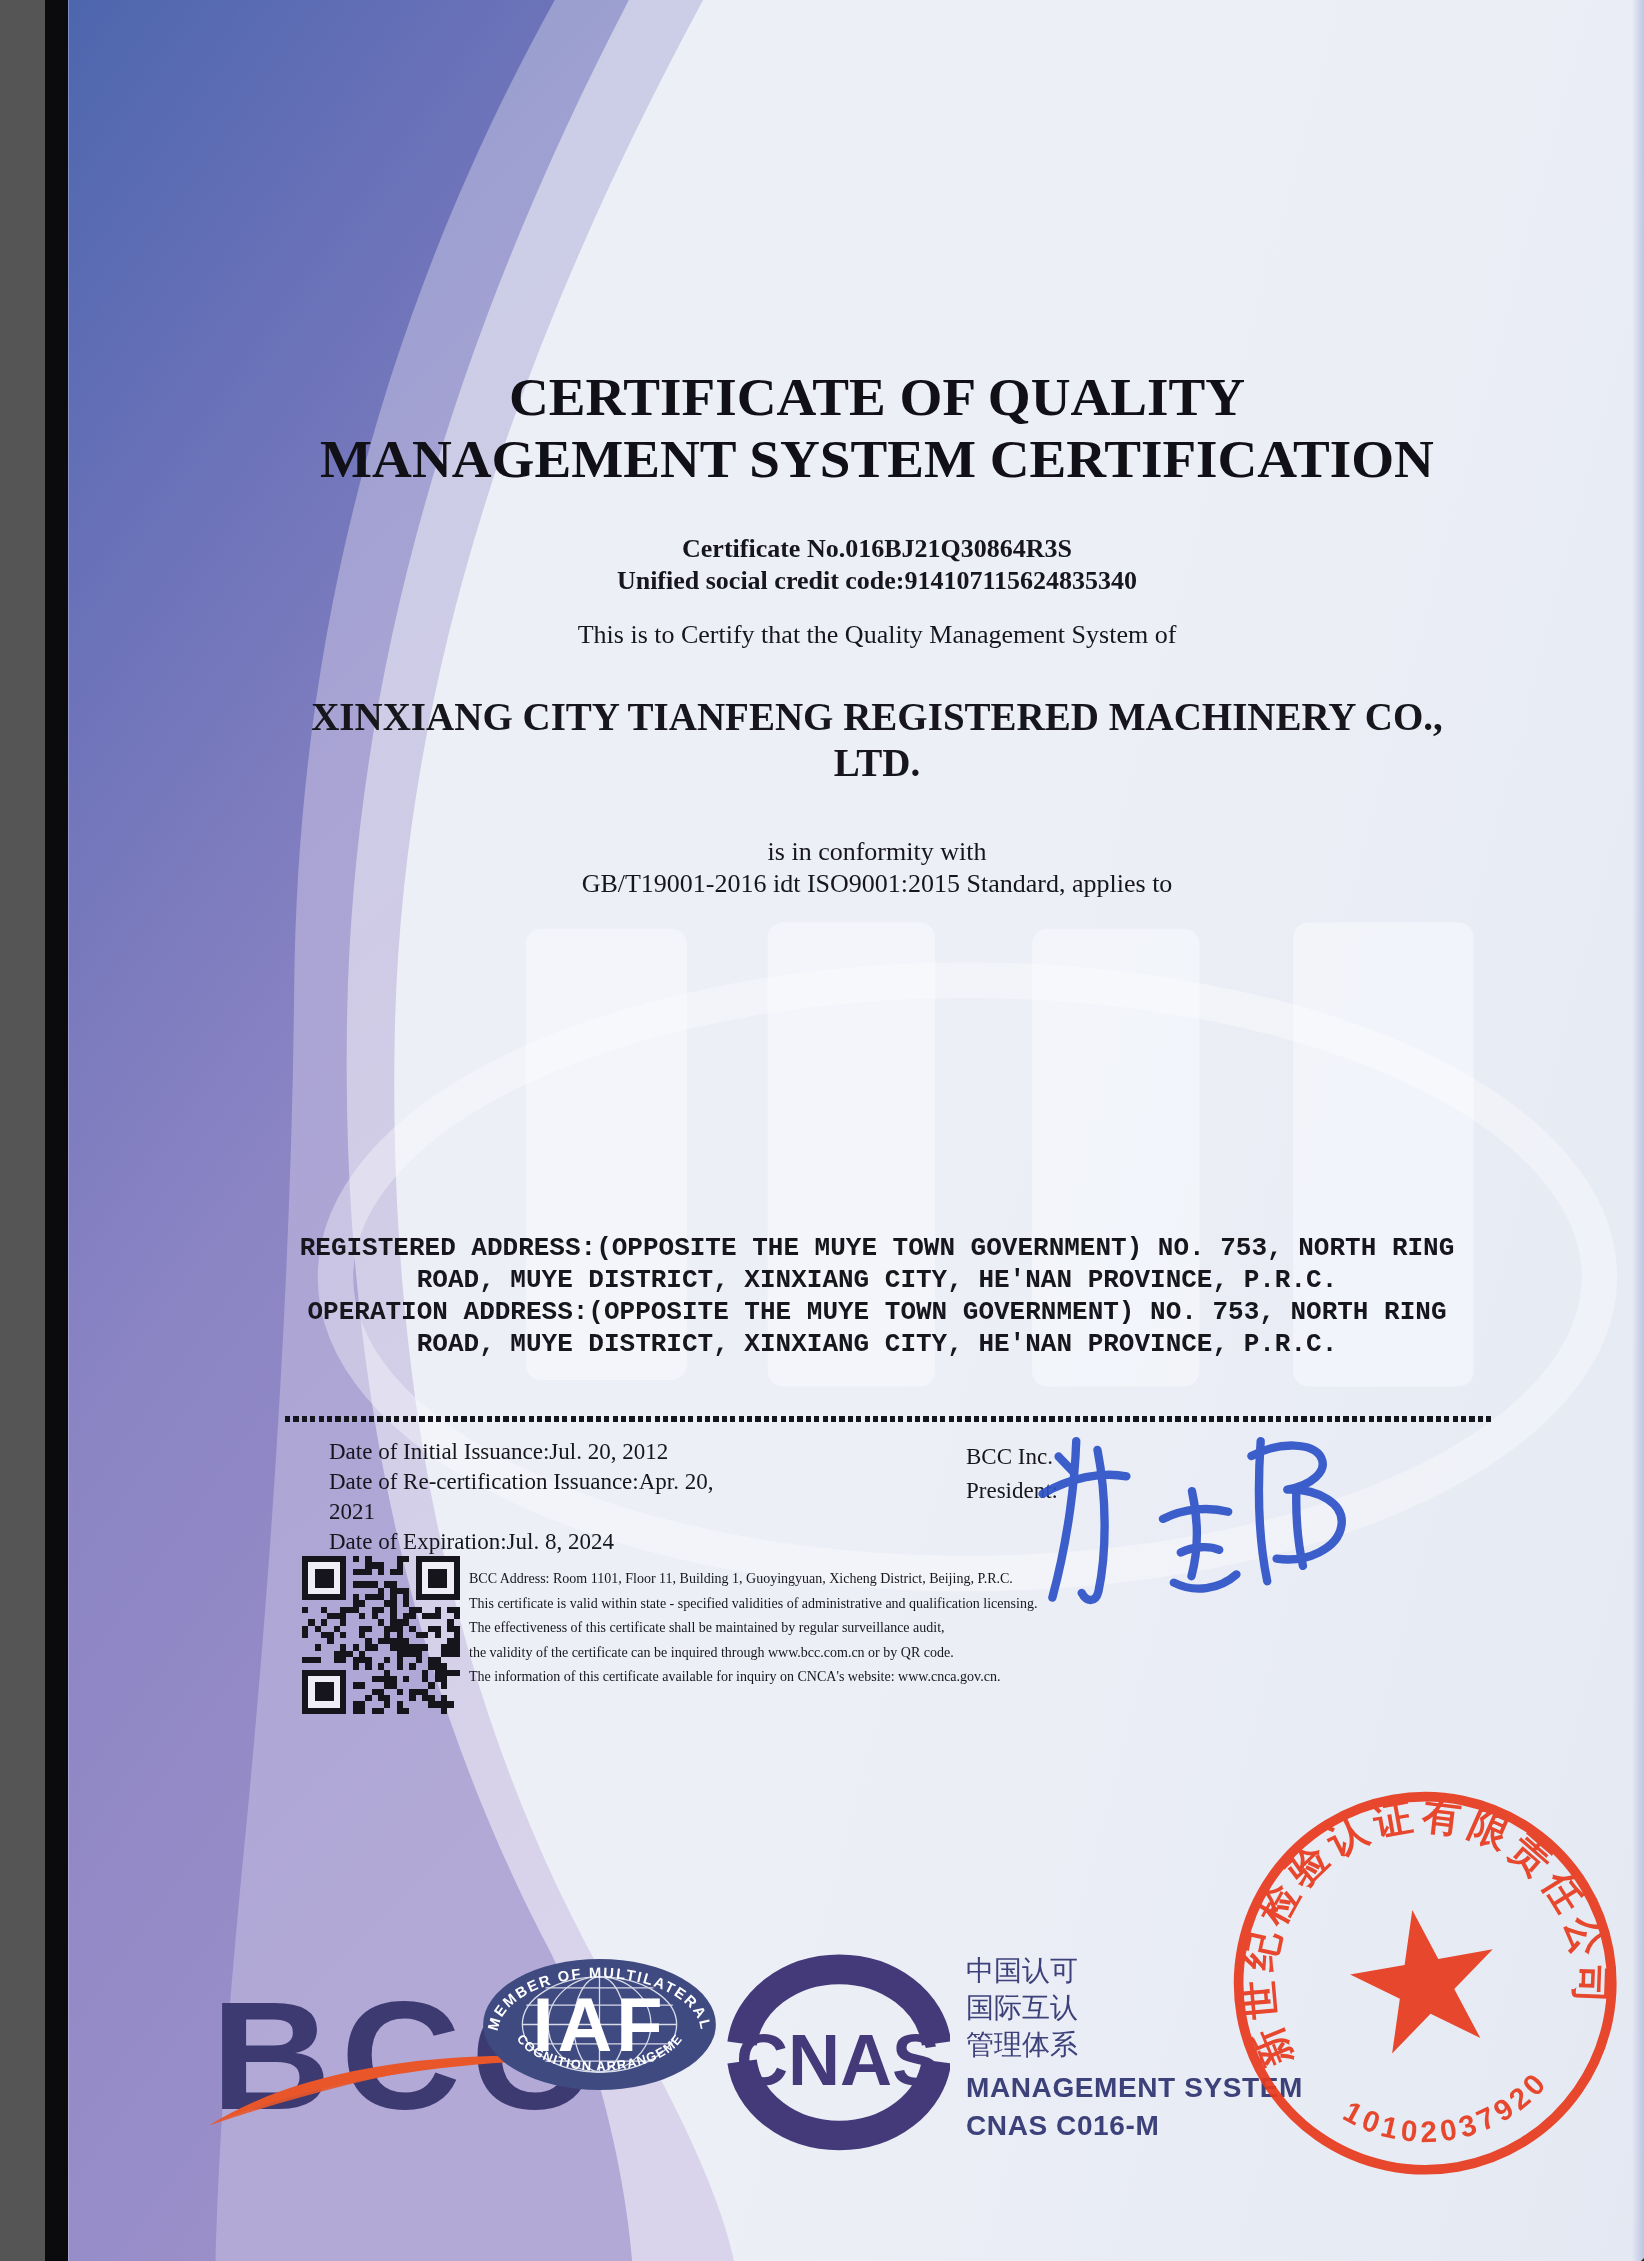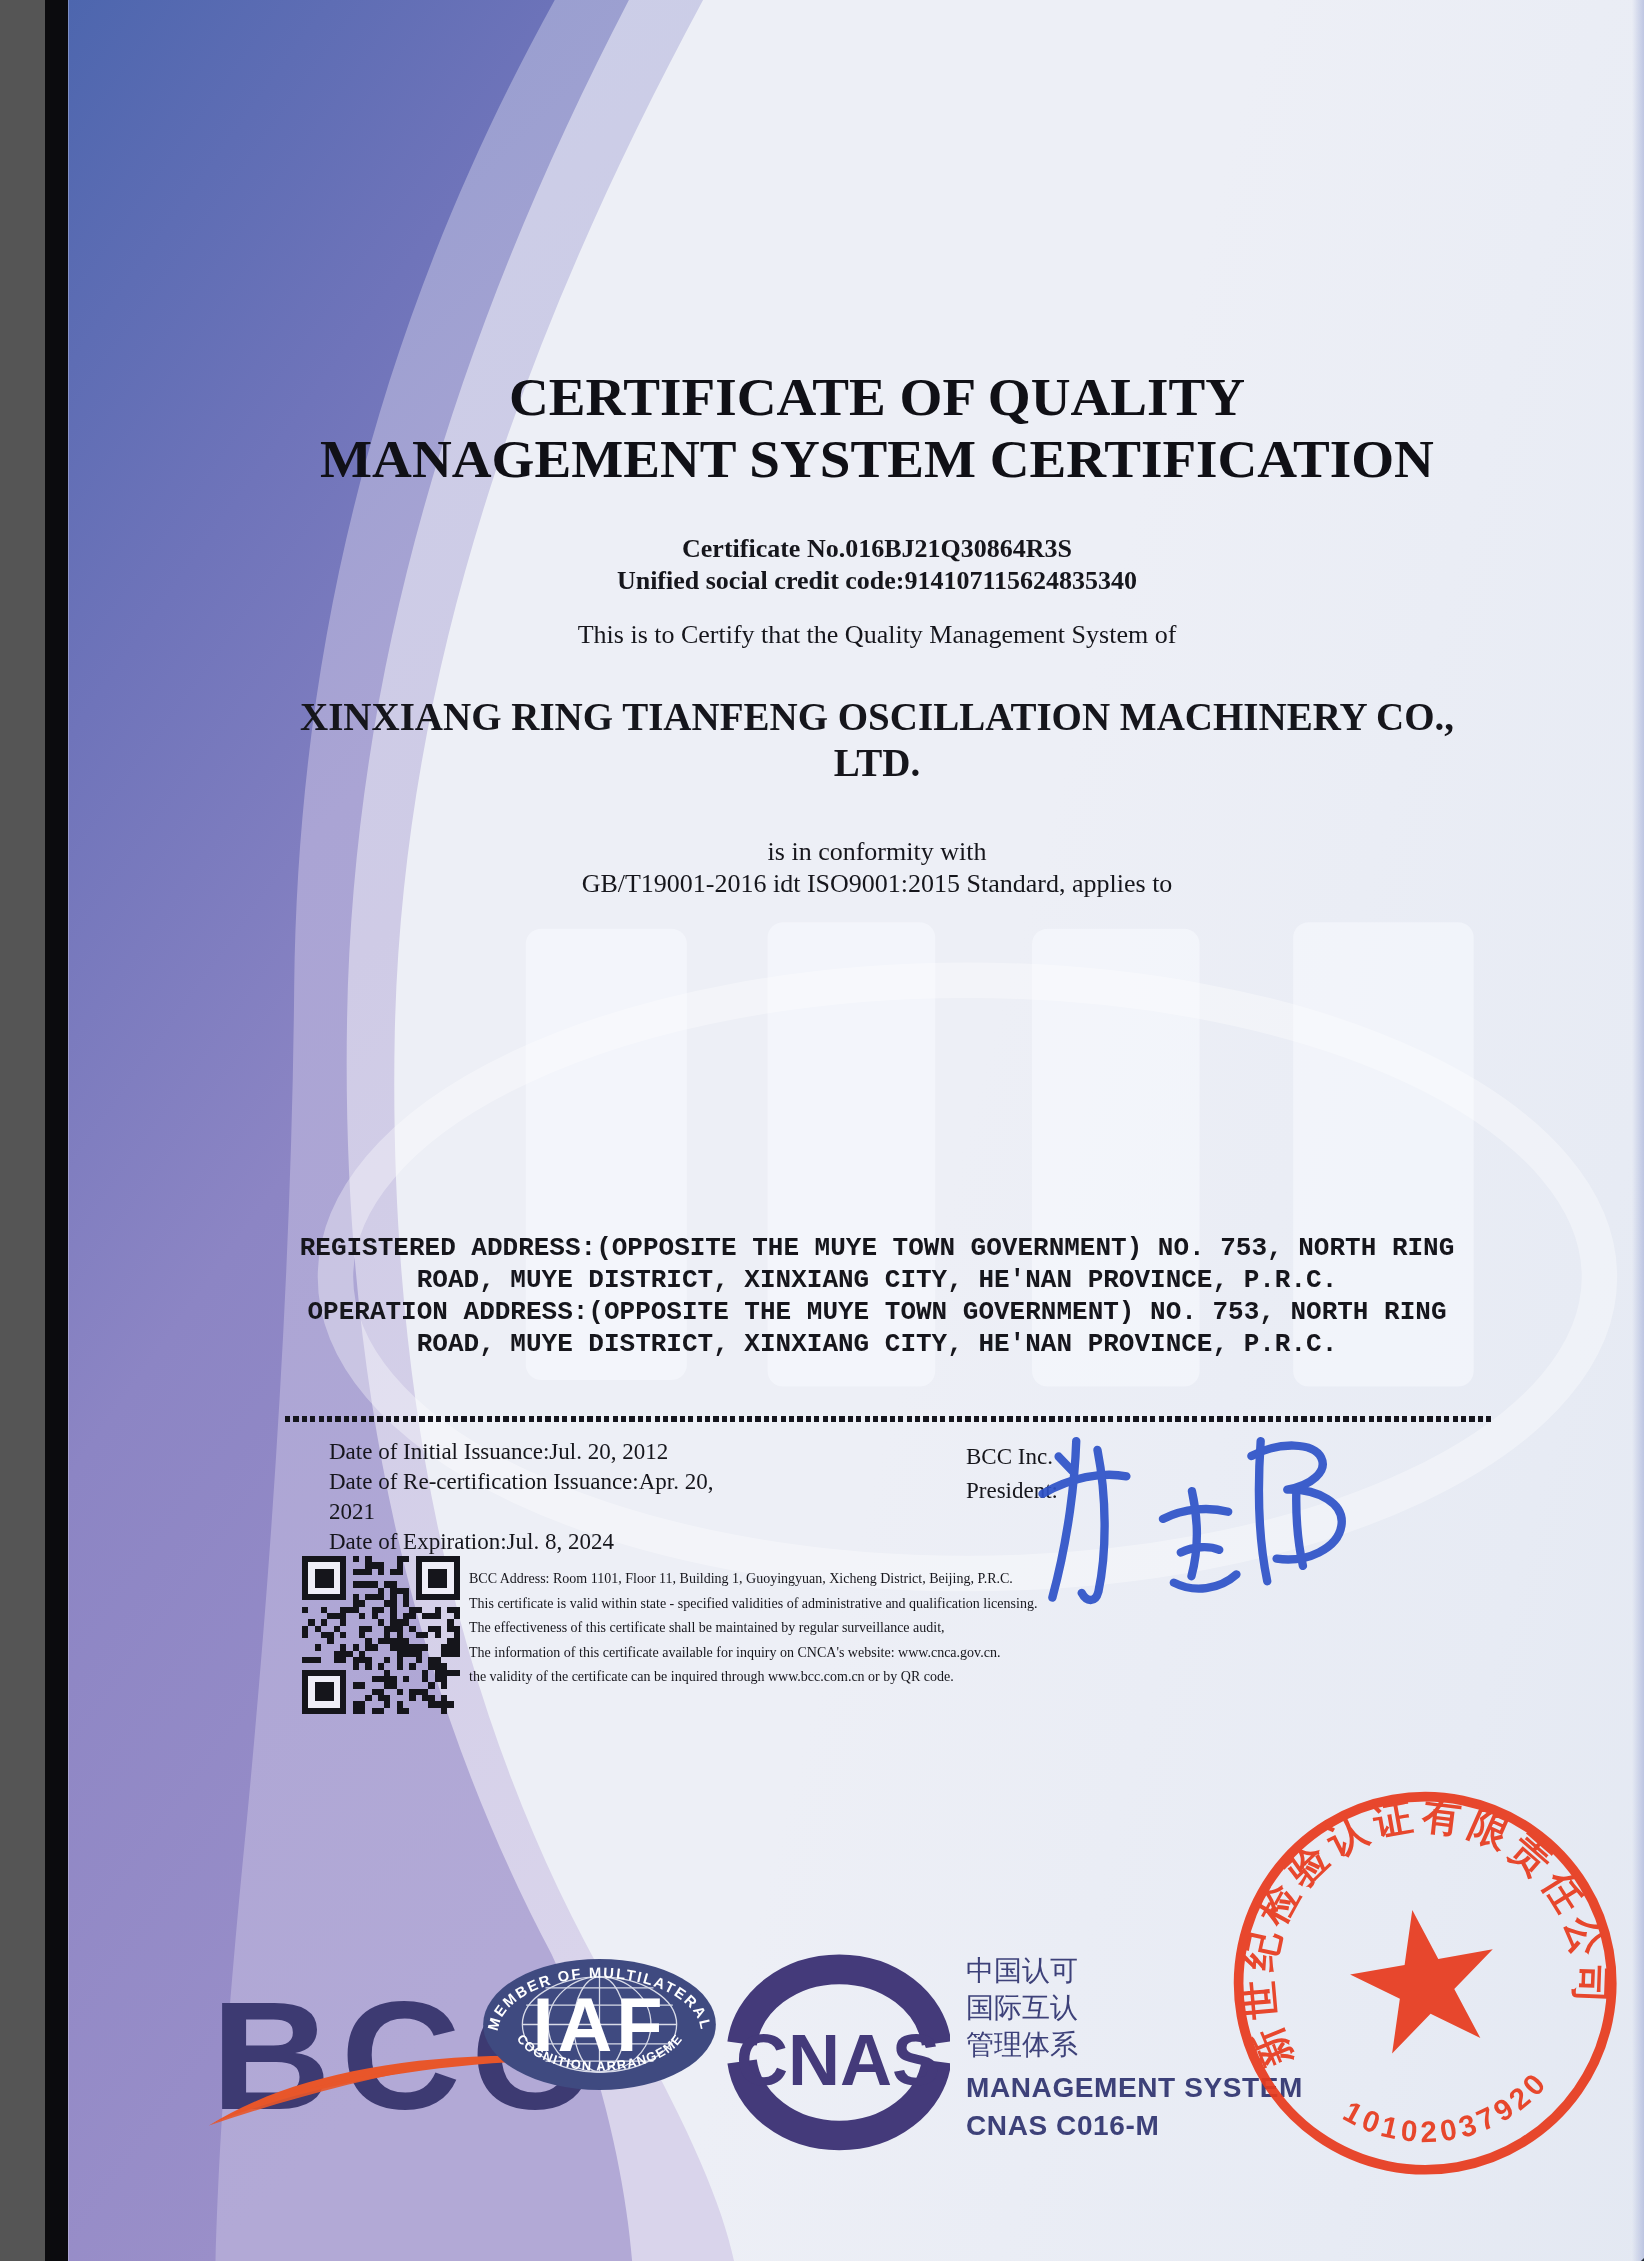--- a/index.html
+++ b/index.html
@@ -85,21 +85,21 @@
   </div>
 
   <div class="c certno">
     <div>Certificate No.016BJ21Q30864R3S</div>
     <div>Unified social credit code:914107115624835340</div>
   </div>
 
   <div class="c certify">This is to Certify that the Quality Management System of</div>
 
   <div class="c company">
-    <div>XINXIANG RING TIANFENG OSCILLATION MACHINERY CO.,</div>
+    <div>XINXIANG CITY TIANFENG REGISTERED MACHINERY CO.,</div>
     <div>LTD.</div>
   </div>
 
   <div class="c conf">
     <div>is in conformity with</div>
     <div>GB/T19001-2016 idt ISO9001:2015 Standard, applies to</div>
   </div>
 
 
   <div class="c addr">
@@ -350,22 +350,22 @@
         <rect x="15" y="24" width="1" height="1"></rect>
         <rect x="16" y="24" width="1" height="1"></rect>
         <rect x="22" y="24" width="1" height="1"></rect>
       </g>
   </svg>
 
   <div id="fineprint" class="abs">
     <div>BCC Address: Room 1101, Floor 11, Building 1, Guoyingyuan, Xicheng District, Beijing, P.R.C.</div>
     <div>This certificate is valid within state - specified validities of administrative and qualification licensing.</div>
     <div>The effectiveness of this certificate shall be maintained by regular surveillance audit,</div>
+    <div>the validity of the certificate can be inquired through www.bcc.com.cn or by QR code.</div>
     <div>The information of this certificate available for inquiry on CNCA's website: www.cnca.gov.cn.</div>
-    <div>the validity of the certificate can be inquired through www.bcc.com.cn or by QR code.</div>
   </div>
 
   <div id="bcc-word" class="abs">BCC</div>
   <svg class="abs" style="left:160px;top:2030px" width="445" height="100" viewBox="0 0 690 155">
     <path d="M6,148 C150,58 390,18 682,52 C430,32 160,80 6,148 Z" fill="#e8562a"></path>
     <path d="M6,148 C120,96 240,66 380,52 C240,76 120,110 6,148 Z" fill="#e8562a" opacity="0.9"></path>
   </svg>
 
   <svg class="abs" style="left:436px;top:1957px" width="237" height="135" viewBox="0 0 368 210">
     <defs>

